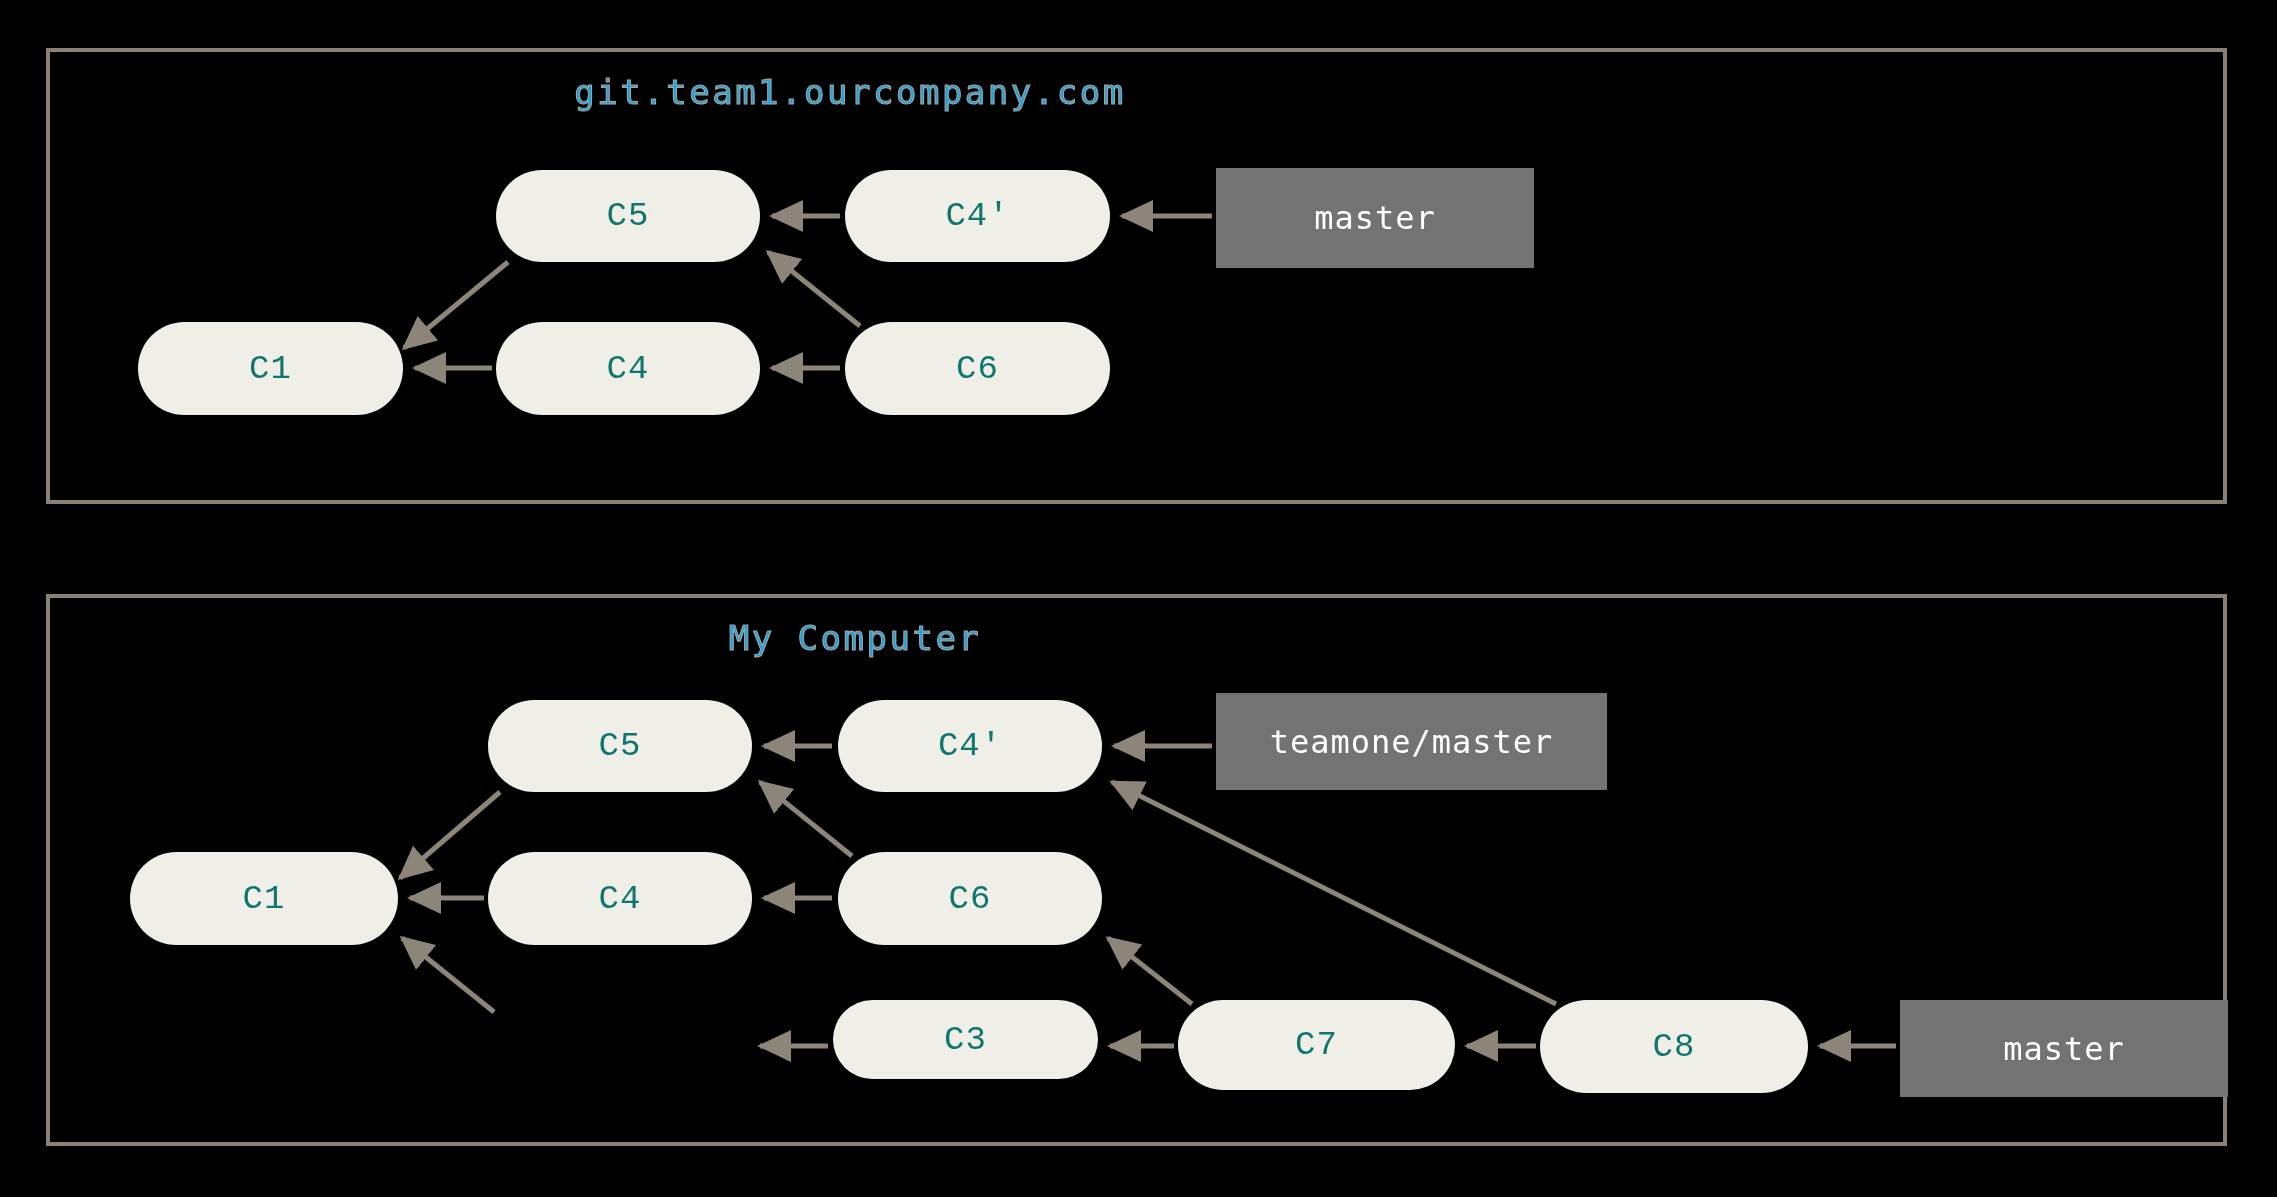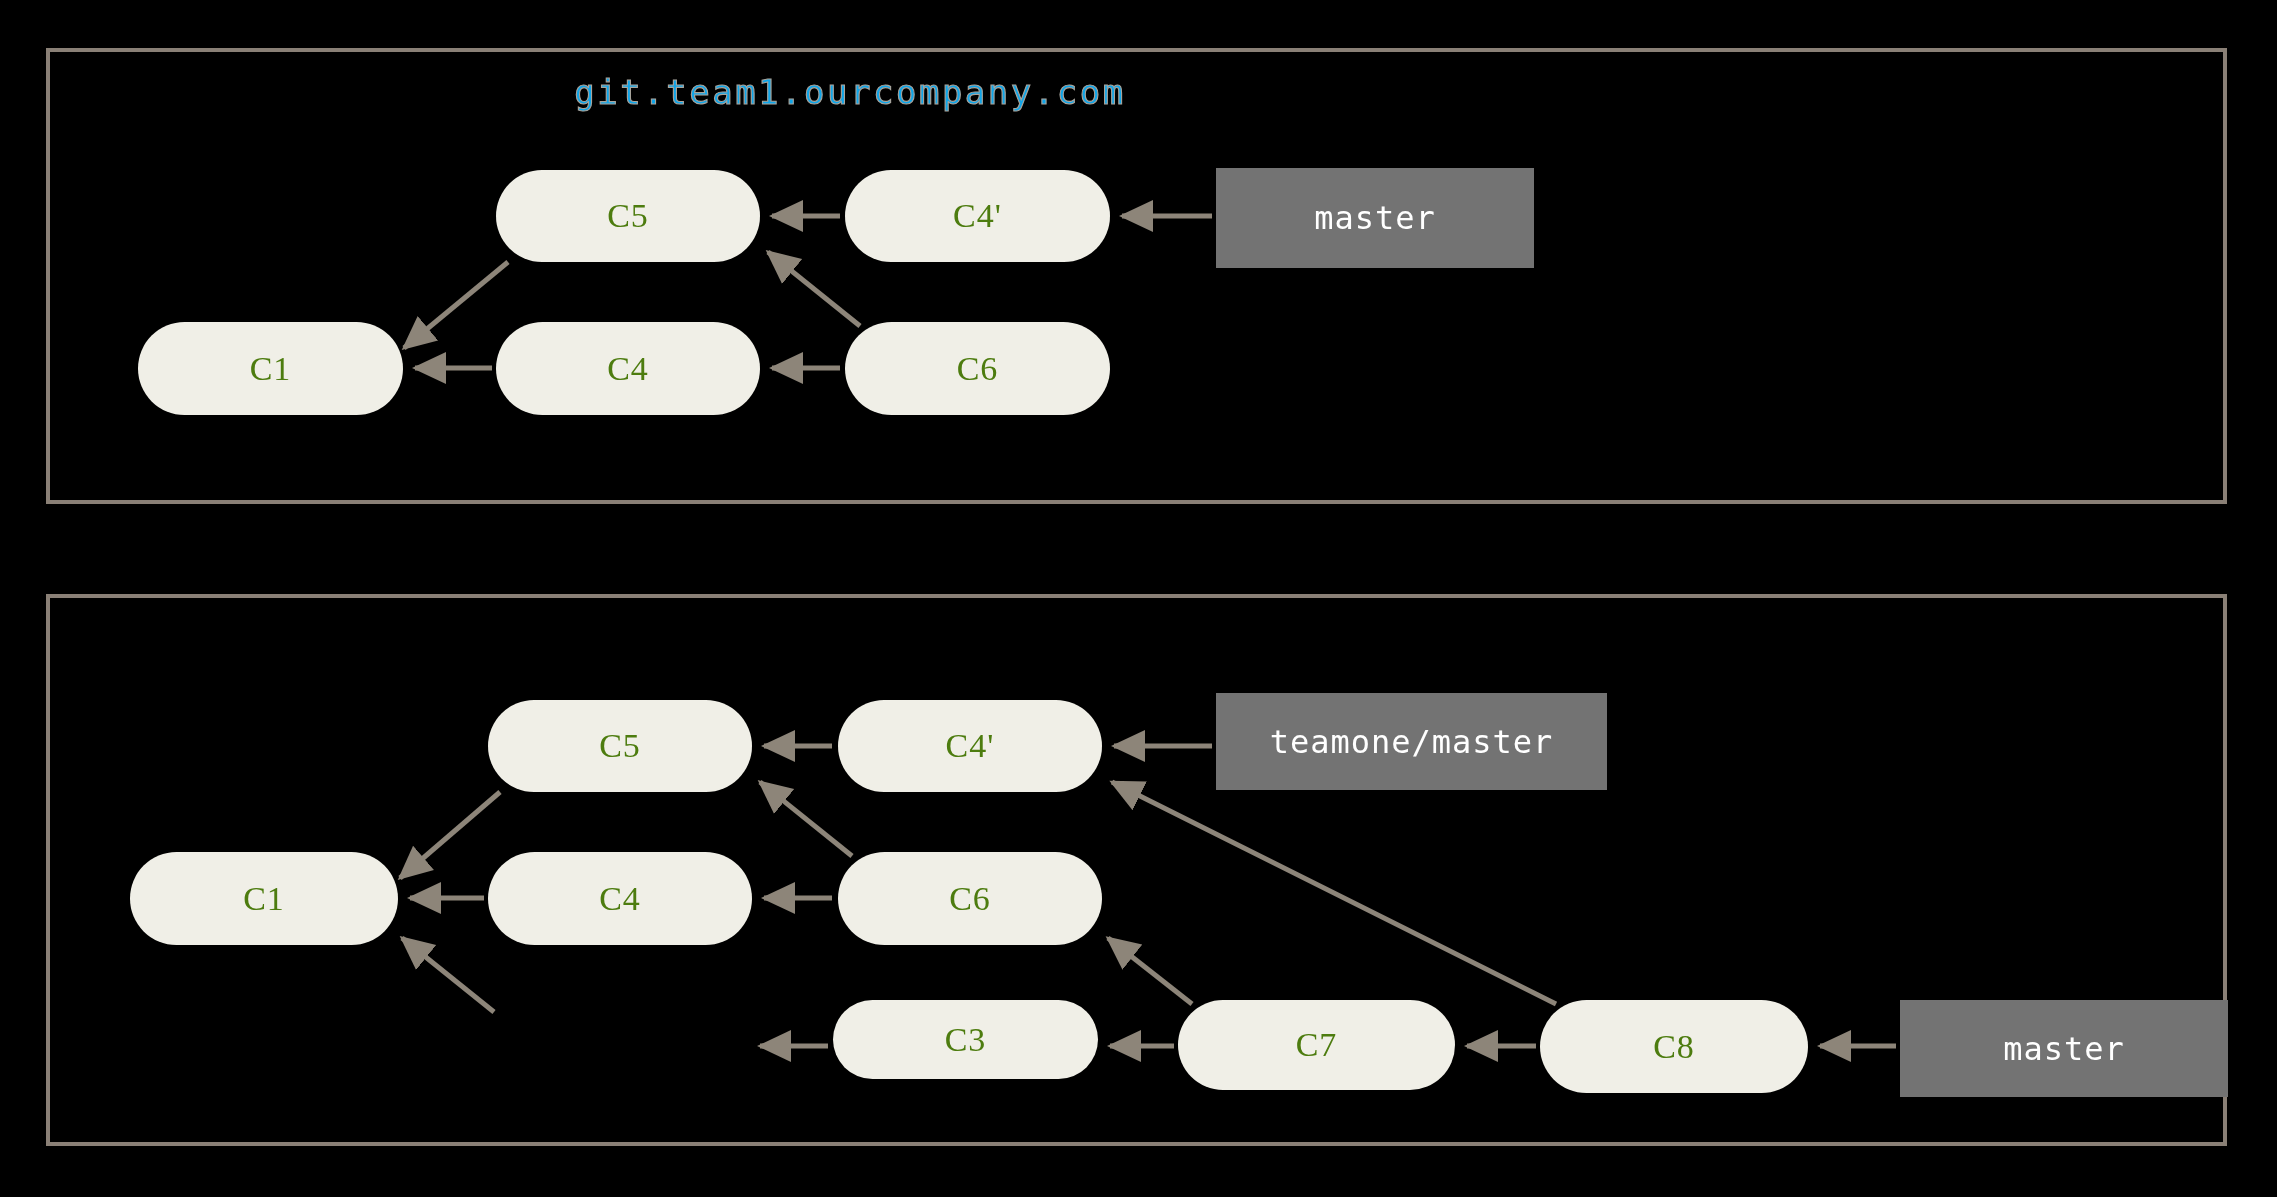--- a/index.html
+++ b/index.html
@@ -54,24 +54,24 @@
     top: 618px;
     width: 1710px;
   }
   .commit {
     position: absolute;
     background: #f0efe7;
     border-radius: 48px;
     display: flex;
     align-items: center;
     justify-content: center;
-    color: #4d7c0f;
+    color: #0f766e;
     font-size: 34px;
     letter-spacing: 1px;
-    font-family: Liberation Serif, serif;
+    font-family: Liberation Mono, monospace;
     box-sizing: border-box;
     z-index: 3;
   }
   .branch {
     position: absolute;
     background: #737373;
     color: #ffffff;
     display: flex;
     align-items: center;
     justify-content: center;
@@ -134,20 +134,21 @@
 
   <div class="commit" style="left:496px; top:170px; width:264px; height:92px;">C5</div>
   <div class="commit" style="left:845px; top:170px; width:265px; height:92px;">C4'</div>
   <div class="commit" style="left:138px; top:322px; width:265px; height:93px;">C1</div>
   <div class="commit" style="left:496px; top:322px; width:264px; height:93px;">C4</div>
   <div class="commit" style="left:845px; top:322px; width:265px; height:93px;">C6</div>
 
   <div class="branch" style="left:1216px; top:168px; width:318px; height:100px;">master</div>
 
   <div class="panel" id="panel-local"></div>
+  <div class="panel-title" id="title-local">My Computer</div>
 
   <div class="commit" style="left:488px; top:700px; width:264px; height:92px;">C5</div>
   <div class="commit" style="left:838px; top:700px; width:264px; height:92px;">C4'</div>
   <div class="commit" style="left:130px; top:852px; width:268px; height:93px;">C1</div>
   <div class="commit" style="left:488px; top:852px; width:264px; height:93px;">C4</div>
   <div class="commit" style="left:838px; top:852px; width:264px; height:93px;">C6</div>
   <div class="commit" style="left:833px; top:1000px; width:265px; height:79px;">C3</div>
   <div class="commit" style="left:1178px; top:1000px; width:277px; height:90px;">C7</div>
   <div class="commit" style="left:1540px; top:1000px; width:268px; height:93px;">C8</div>
 

